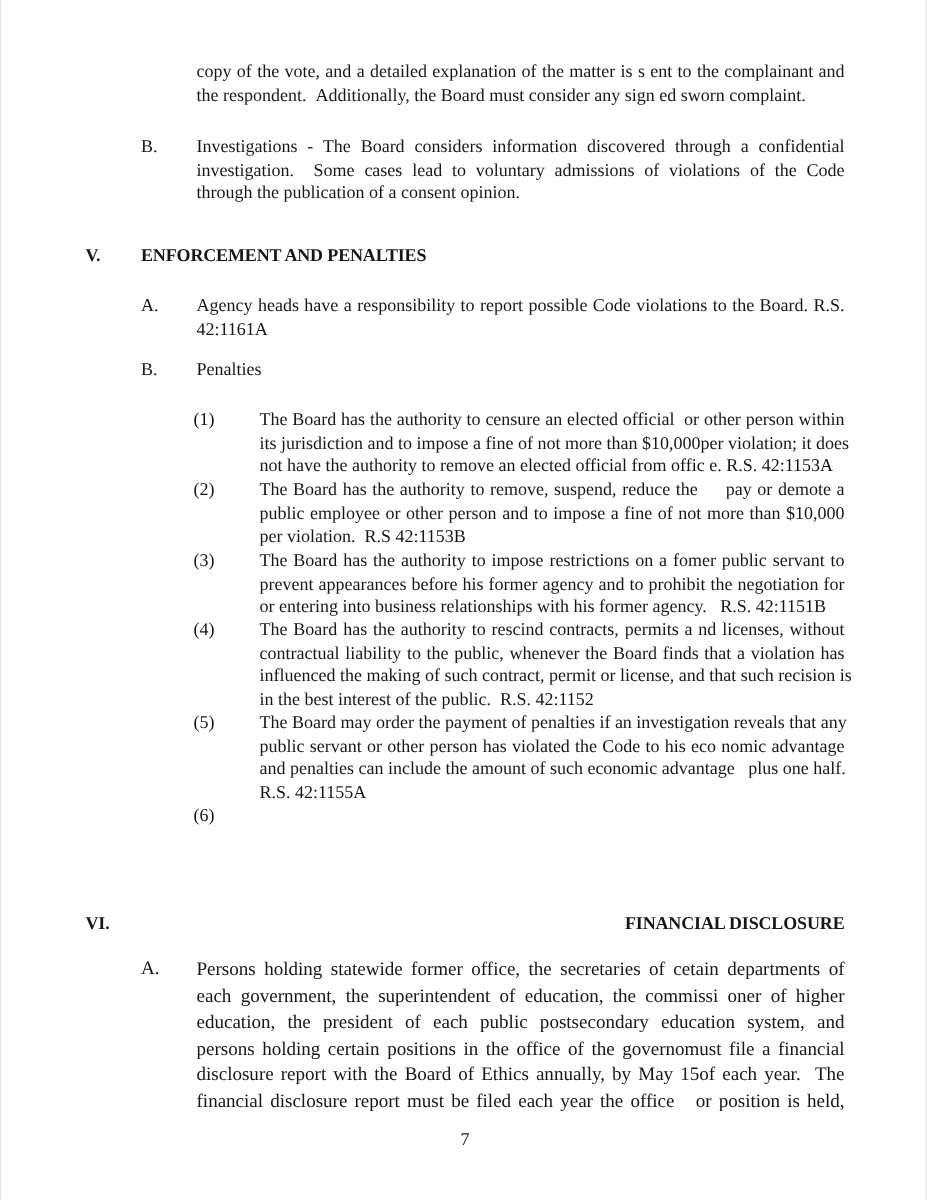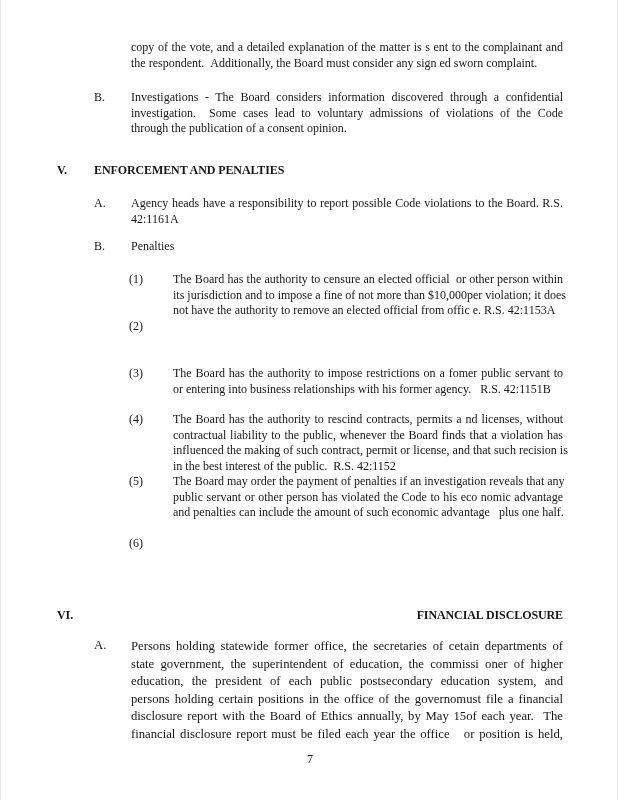--- a/index.html
+++ b/index.html
@@ -90,63 +90,70 @@
     <span class="marker">(1)</span>
     <div class="lines">
         <div class="line">The Board has the authority to censure an elected official &nbsp;or other person within</div>
         <div class="line">its jurisdiction and to impose a fine of not more than $10,000per violation; it does</div>
         <div class="line last">not have the authority to remove an elected official from offic e. R.S. 42:1153A</div>
       </div>
   </div>
 
   <div class="block lvl-number b-p2">
     <span class="marker">(2)</span>
+    <div class="lines">
+        <div class="line">The Board has the authority to remove, suspend, reduce the &nbsp;&nbsp;&nbsp;&nbsp;pay or demote a</div>
+        <div class="line">public employee or other person and to impose a fine of not more than $10,000</div>
+        <div class="line last">per violation. &nbsp;R.S 42:1153B</div>
+      </div>
   </div>
 
   <div class="block lvl-number b-p3">
     <span class="marker">(3)</span>
     <div class="lines">
         <div class="line">The Board has the authority to impose restrictions on a fomer public servant to</div>
+        <div class="line">prevent appearances before his former agency and to prohibit the negotiation for</div>
         <div class="line last">or entering into business relationships with his former agency. &nbsp;&nbsp;R.S. 42:1151B</div>
       </div>
   </div>
 
   <div class="block lvl-number b-p4">
     <span class="marker">(4)</span>
     <div class="lines">
         <div class="line">The Board has the authority to rescind contracts, permits a nd licenses, without</div>
         <div class="line">contractual liability to the public, whenever the Board finds that a violation has</div>
         <div class="line">influenced the making of such contract, permit or license, and that such recision is</div>
         <div class="line last">in the best interest of the public. &nbsp;R.S. 42:1152</div>
       </div>
   </div>
 
   <div class="block lvl-number b-p5">
     <span class="marker">(5)</span>
     <div class="lines">
         <div class="line">The Board may order the payment of penalties if an investigation reveals that any</div>
         <div class="line">public servant or other person has violated the Code to his eco nomic advantage</div>
         <div class="line">and penalties can include the amount of such economic advantage &nbsp;&nbsp;plus one half.</div>
+        <div class="line last">R.S. 42:1155A</div>
       </div>
   </div>
 
   <div class="block lvl-number b-p6">
     <span class="marker">(6)</span>
   </div>
 
   <div class="block heading h-vi">
     <span class="marker">VI.</span>
     <div class="title">FINANCIAL DISCLOSURE</div>
   </div>
 
   <div class="block lvl-letter b-via">
     <span class="marker">A.</span>
     <div class="lines">
         <div class="line">Persons holding statewide former office, the secretaries of cetain departments of</div>
-        <div class="line">state government, the superintendent of education, the commissi oner of higher</div>
+        <div class="line">each government, the superintendent of education, the commissi oner of higher</div>
         <div class="line">education, the president of each public postsecondary education system, and</div>
         <div class="line">persons holding certain positions in the office of the governomust file a financial</div>
         <div class="line">disclosure report with the Board of Ethics annually, by May 15of each year. &nbsp;The</div>
         <div class="line">financial disclosure report must be filed each year the office &nbsp;&nbsp;or position is held,</div>
       </div>
   </div>
 
   <div class="block page-number">7</div>
 
 </div>

